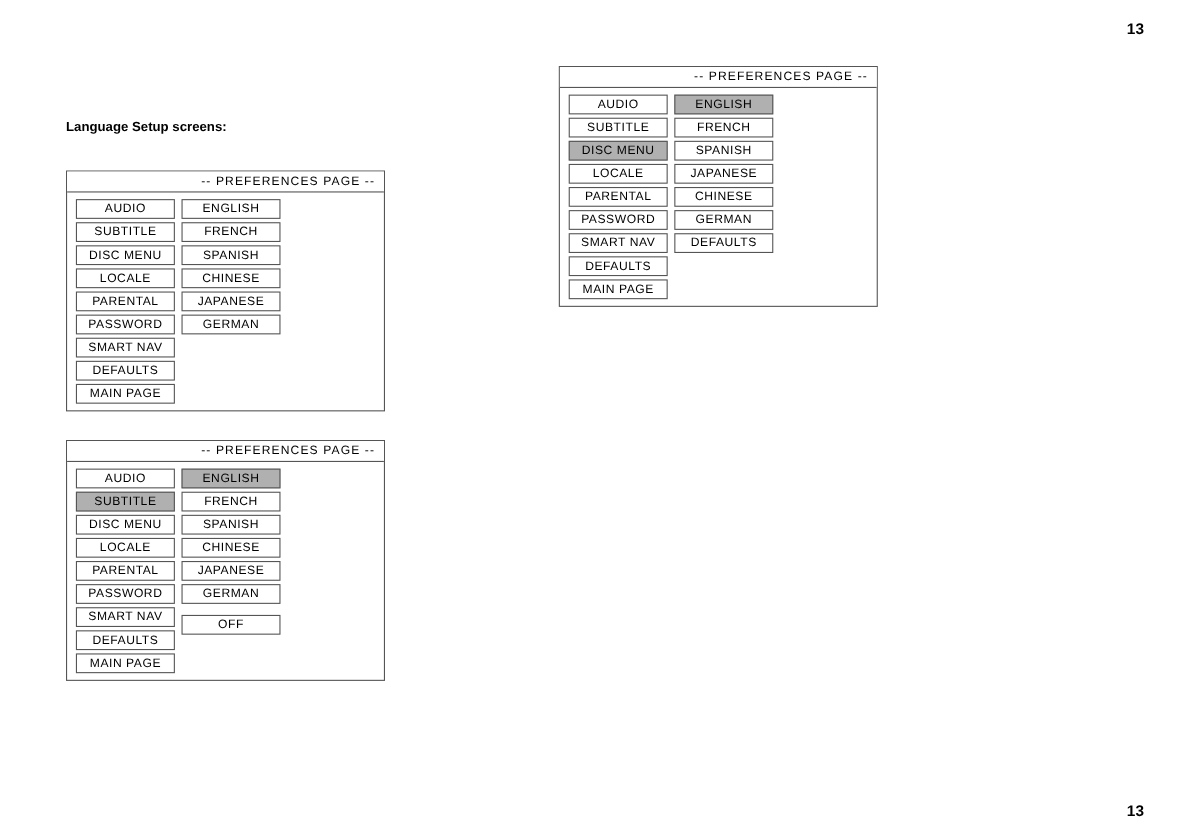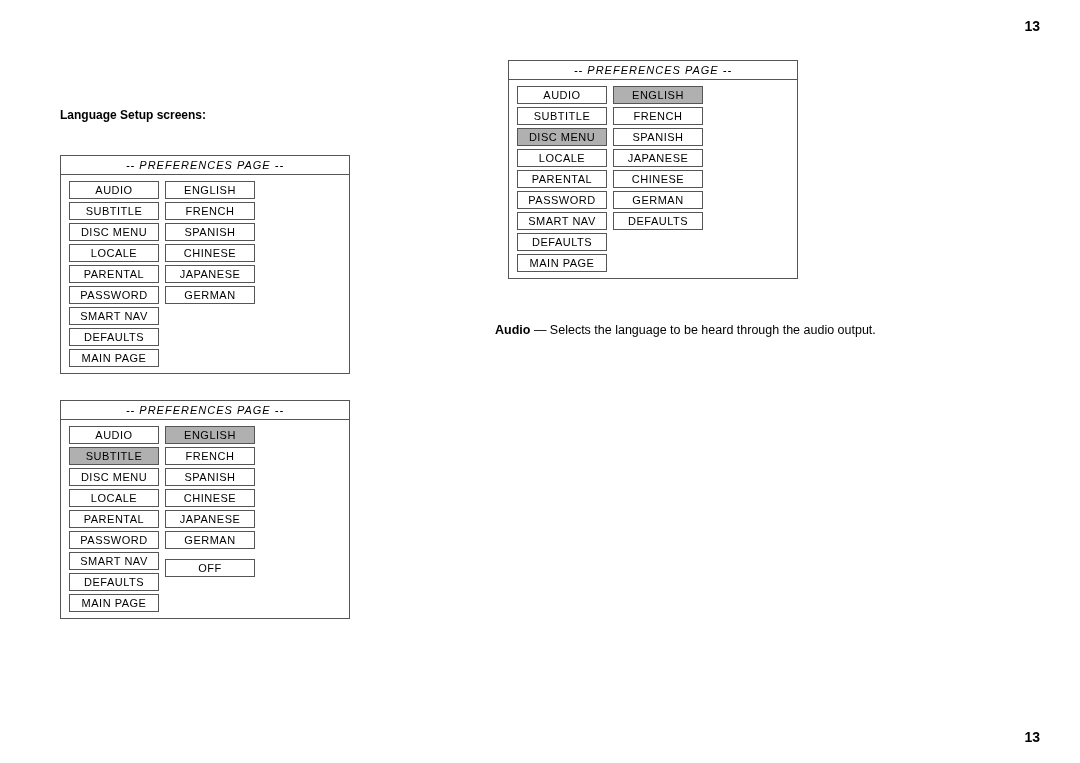--- a/index.html
+++ b/index.html
@@ -34,27 +34,26 @@
       font-weight: bold;
       font-size: 12px;
     }
 
     
     .pref-table-wrapper {
       position: absolute;
       border: 1.5px solid #555;
     }
     .pref-title-row {
-      text-align: center;
+      text-align: right;
       font-size: 11px;
       letter-spacing: 1px;
       padding: 3px 8px;
       border-bottom: 1.5px solid #555;
       background: #fff;
-      font-style: italic;
     }
     .pref-body {
       display: flex;
       padding: 6px 8px 6px 8px;
       gap: 6px;
     }
     .pref-col {
       display: flex;
       flex-direction: column;
       gap: 3px;
@@ -190,14 +189,13 @@
       <div class="pref-cell">CHINESE</div>
       <div class="pref-cell">JAPANESE</div>
       <div class="pref-cell">GERMAN</div>
       <div class="pref-cell no-border"></div>
       <div class="pref-cell">OFF</div>
     </div>
   </div>
 </div>
 
 <div class="description-block">
-  <p><strong>Audio</strong> — Selects the language to be heard through the audio output.</p>
 </div>
 
 </body></html>

